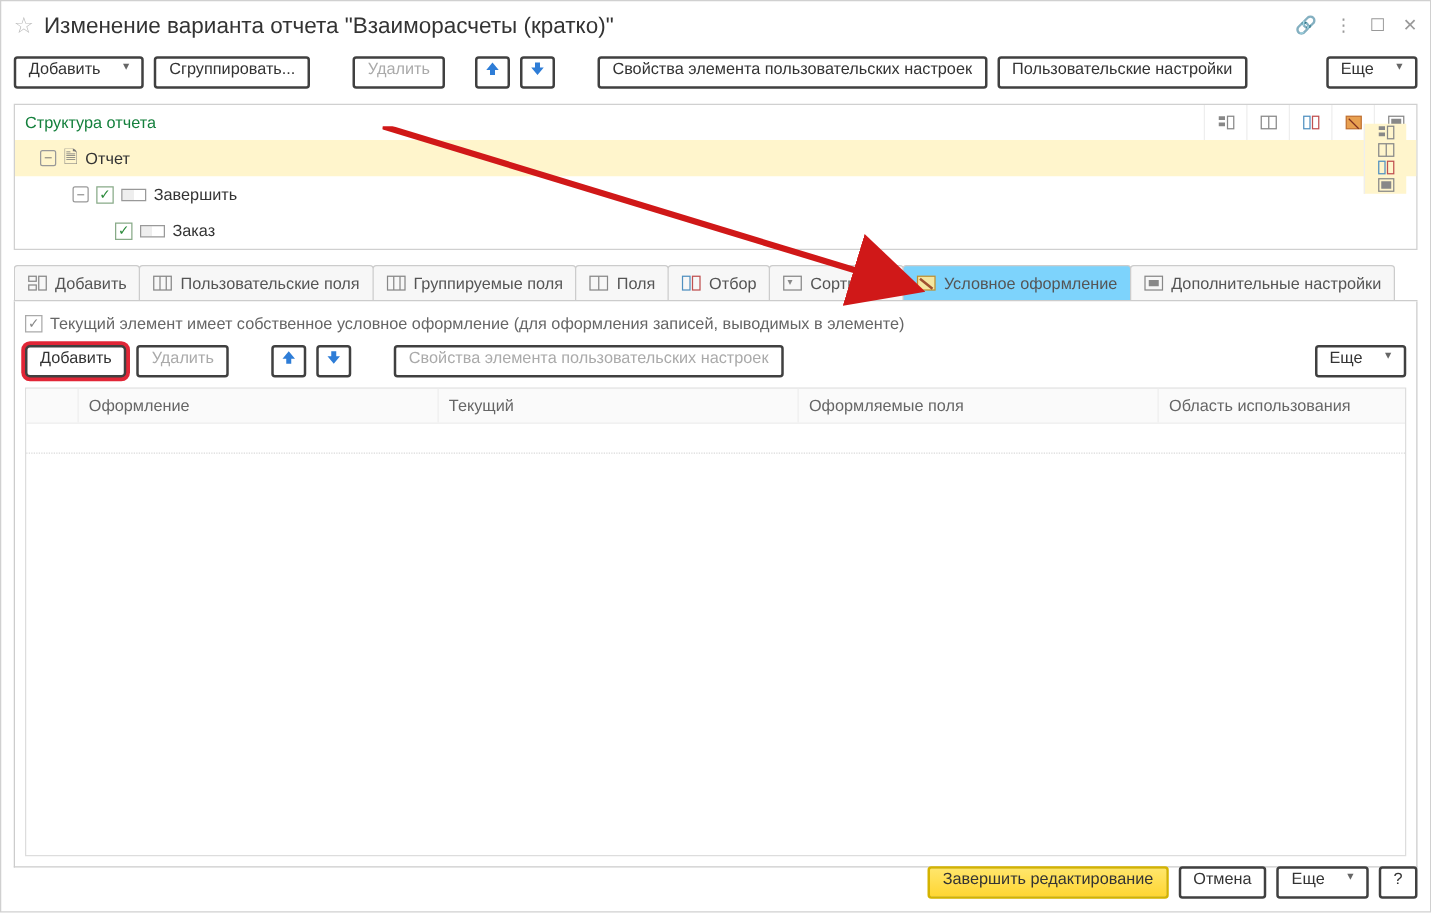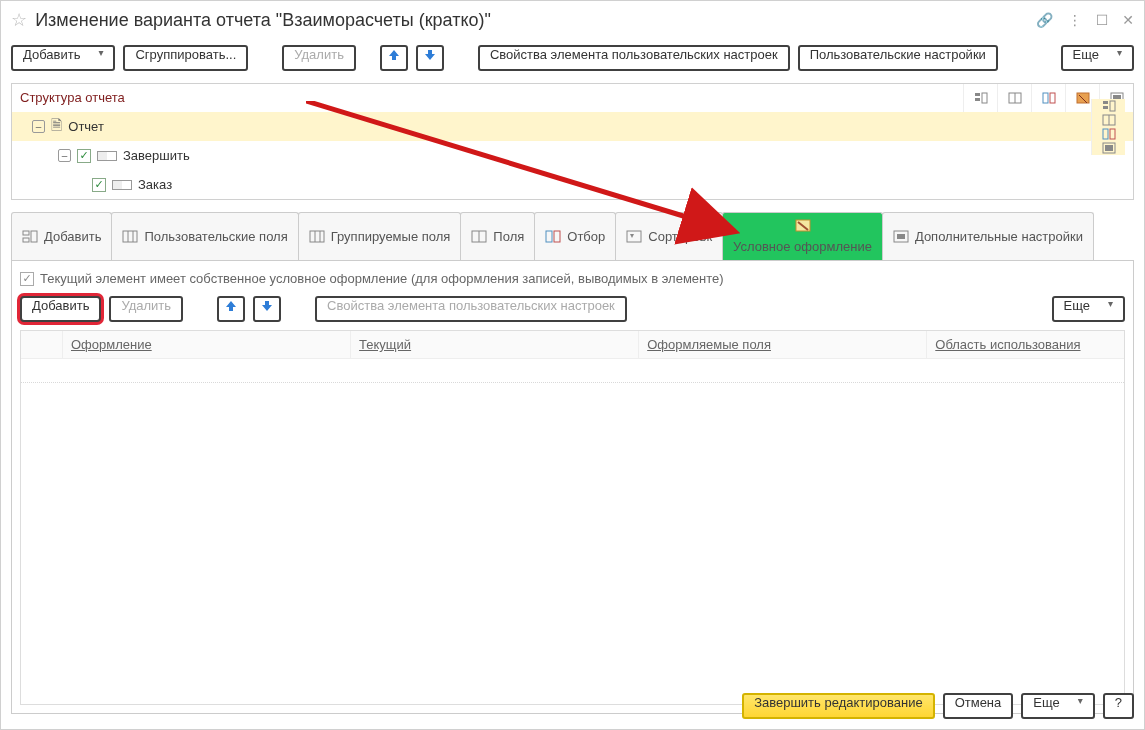--- a/index.html
+++ b/index.html
@@ -20,53 +20,53 @@
   .toolbar { display: flex; align-items: center; padding: 6px 10px; gap: 8px; }
   .btn { display: inline-flex; align-items: flex-start; justify-content: center; height: 26px; padding: 0 10px; border: 2px solid #404040; border-radius: 3px; background: #fff; font-size: 13px; color: #333; cursor: pointer; gap: 12px; }
   .btn.primary { background: linear-gradient(#ffe66b,#ffd633); border-color: #d4b300; font-weight: normal; }
   .btn.disabled { color: #aaa; cursor: default; }
   .btn .caret { margin-left: 6px; font-size: 10px; color: #666; }
   .toolbar .spacer { flex: 1; }
   .icon-btn-small { width: 28px; padding: 0; }
 
   .structure-panel { margin: 6px 10px 12px 10px; border: 1px solid #d0d0d0; }
   .structure-header { display: flex; align-items: stretch; height: 28px; }
-  .structure-header .label { flex: 1; padding: 6px 8px; color: #7f1d1d; }
+  .structure-header .label { flex: 1; padding: 6px 8px; color: #15803d; }
   .structure-header .mini-icons { display: flex; }
   .mini-icon { width: 34px; display: flex; align-items: center; justify-content: center; color: #888; border-left: 1px solid #eee; cursor: pointer; }
 
   .tree { }
   .tree-row { display: flex; align-items: center; height: 29px; padding: 0 8px; }
   .tree-row.selected { background: #fff5cc; }
   .tree-row.selected .mini-icons { background: #fff5cc; }
   .tree-row .row-content { flex: 1; display: flex; align-items: center; gap: 6px; }
   .tree-row .indent { display: inline-block; }
   .expander { display: inline-flex; align-items: center; justify-content: center; width: 13px; height: 13px; border: 1px solid #999; border-radius: 2px; font-size: 10px; color: #666; cursor: pointer; line-height: 1; }
   .tree-row .doc-icon { font-size: 14px; color: #777; }
   .tree-row .chk { display: inline-flex; width: 14px; height: 14px; border: 1px solid #8a8; background: #fff; align-items: center; justify-content: center; font-size: 11px; color: #2a8a3a; cursor: pointer; }
   .tree-row .group-icon { display: inline-block; width: 20px; height: 10px; border: 1px solid #999; background: linear-gradient(to right,#eee 50%,#fff 50%); }
   .tree-text { color: #333; }
 
   .tabs-panel { margin: 0 10px; }
   .tabs { display: flex; border-bottom: 1px solid #ccc; background: #fff; position: relative; }
   .tab { display: flex; align-items: center; gap: 6px; padding: 6px 10px; border: 1px solid #ccc; border-bottom: none; border-radius: 3px 3px 0 0; margin-right: -1px; background: #f7f7f7; color: #555; cursor: pointer; font-size: 13px; }
-  .tab.active { background: #22c55e; position: relative; z-index: 2; flex-direction: column; }
+  .tab.active { background: #7dd3fc; position: relative; z-index: 2; }
   .tab .tab-icon { width: 16px; height: 14px; display: inline-flex; align-items: center; justify-content: center; }
 
   .panel-body { border: 1px solid #ccc; border-top: none; padding: 8px; min-height: 430px; }
   .panel-check-row { display: flex; align-items: center; gap: 6px; color: #666; margin-bottom: 8px; padding: 2px 0; }
   .panel-check-row .ck { width: 14px; height: 14px; border: 1px solid #aaa; display: inline-flex; align-items: center; justify-content: center; font-size: 11px; color: #888; }
 
   .toolbar-inner { display: flex; align-items: center; gap: 8px; margin-bottom: 8px; }
   .toolbar-inner .spacer { flex: 1; }
   .btn.highlight { box-shadow: 0 0 0 3px rgba(220,0,20,.85); border-radius: 4px; }
 
   .grid { border: 1px solid #ddd; }
   .grid-head { display: flex; height: 28px; background: #fafafa; border-bottom: 1px solid #eee; }
-  .col { border-right: 1px solid #eee; padding: 6px 8px; color: #666; font-size: 13px; text-decoration: underline; }
+  .col { border-right: 1px solid #eee; padding: 6px 8px; color: #666; font-size: 13px; }
   .col.c0 { width: 42px; }
   .col.c1 { flex: 1.2; }
   .col.c2 { flex: 1.2; }
   .col.c3 { flex: 1.2; }
   .col.c4 { flex: 0.8; border-right: none; }
   .grid-body { height: 345px; }
   .grid-row-empty { height: 24px; border-bottom: 1px dotted #d9d9d9; }
 
   .footer { position: absolute; bottom: 10px; right: 10px; display: flex; align-items: center; gap: 8px; }
 

